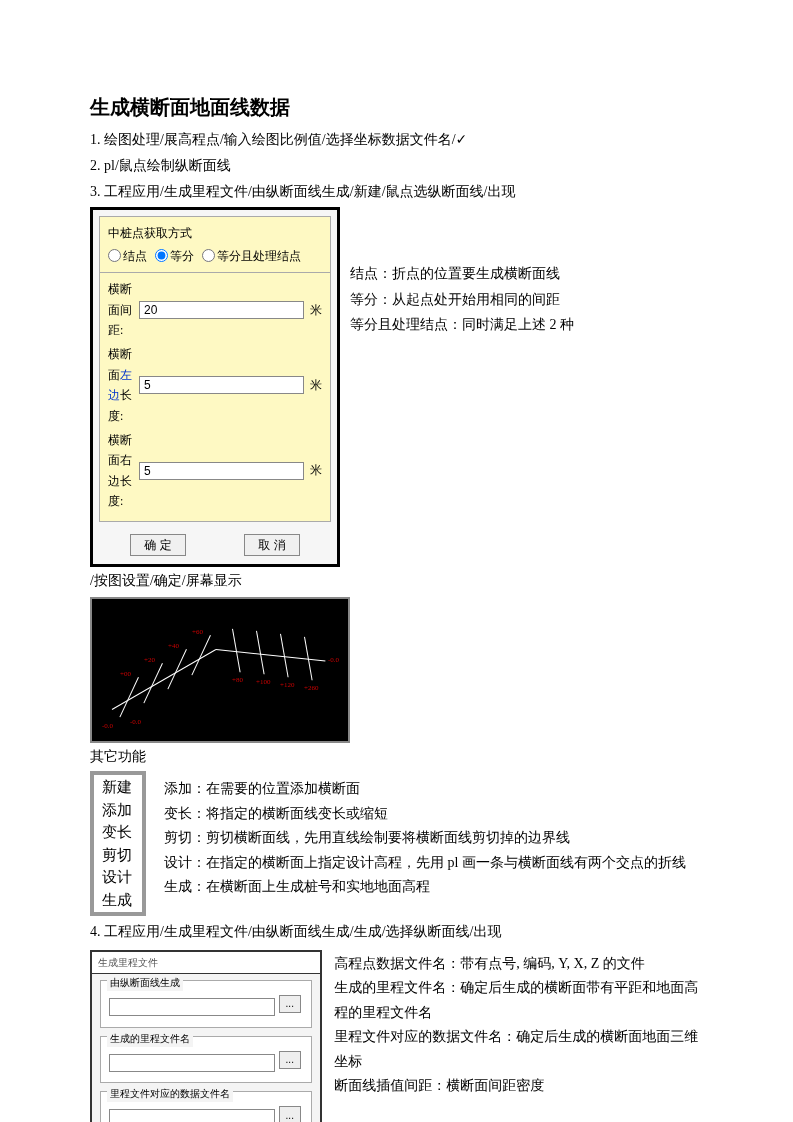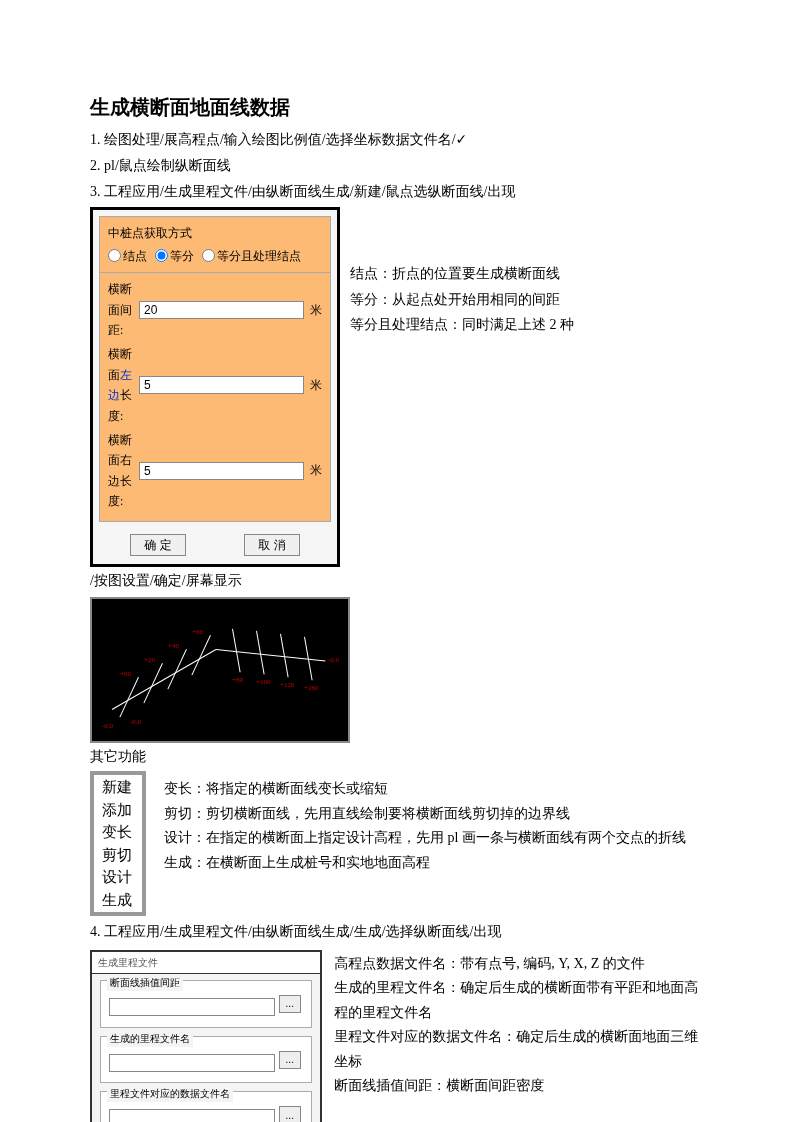--- a/index.html
+++ b/index.html
@@ -25,21 +25,21 @@
   }
   .dlg1-title {
     font-size: 11px;
     color: #888;
     padding: 2px 8px;
     border-bottom: 1px solid #000;
     background: #fff;
   }
   .dlg1-inner {
     margin: 6px;
-    background: #fdba74;
+    background: #fef9c3;
     border: 1px solid #aaa;
     padding: 6px 8px;
   }
   .dlg1-legend { font-size: 12px; padding-bottom: 2px; }
   .radio-row { font-size: 12px; display: flex; gap: 8px; }
   .radio { display: inline-flex; align-items: center; gap: 2px; }
   .dlg1-inner hr { border: none; border-top: 1px solid #aaa; margin: 6px -8px; }
   .form-row { display: flex; align-items: center; font-size: 12px; margin: 4px 0; }
   .form-row label { width: 88px; }
   .blue-lbl { color: #0033cc; }
@@ -201,35 +201,36 @@
 <div class="menu-row">
   <div class="menu">
     <div class="menu-item">新建</div>
     <div class="menu-item">添加</div>
     <div class="menu-item">变长</div>
     <div class="menu-item">剪切</div>
     <div class="menu-item">设计</div>
     <div class="menu-item">生成</div>
   </div>
   <div class="menu-desc">
+    <div>添加：在需要的位置添加横断面</div>
     <div>变长：将指定的横断面线变长或缩短</div>
     <div>剪切：剪切横断面线，先用直线绘制要将横断面线剪切掉的边界线</div>
     <div>设计：在指定的横断面上指定设计高程，先用 pl 画一条与横断面线有两个交点的折线</div>
     <div>生成：在横断面上生成桩号和实地地面高程</div>
   </div>
 </div>
 
 <div class="step">4.  工程应用/生成里程文件/由纵断面线生成/生成/选择纵断面线/出现</div>
 
 <div class="dlg2-row">
   <div class="dialog2">
     <div class="dlg2-title">生成里程文件</div>
     <div class="dlg2-body">
       <div class="grp">
-        <span class="grp-legend">断面线插值间距</span>
+        <span class="grp-legend">由纵断面线生成</span>
         <input class="path" style="">
         <button class="browse">...</button>
       </div>
       <div class="grp">
         <span class="grp-legend">生成的里程文件名</span>
         <input class="path" style="">
         <button class="browse">...</button>
       </div>
       <div class="grp">
         <span class="grp-legend">里程文件对应的数据文件名</span>

